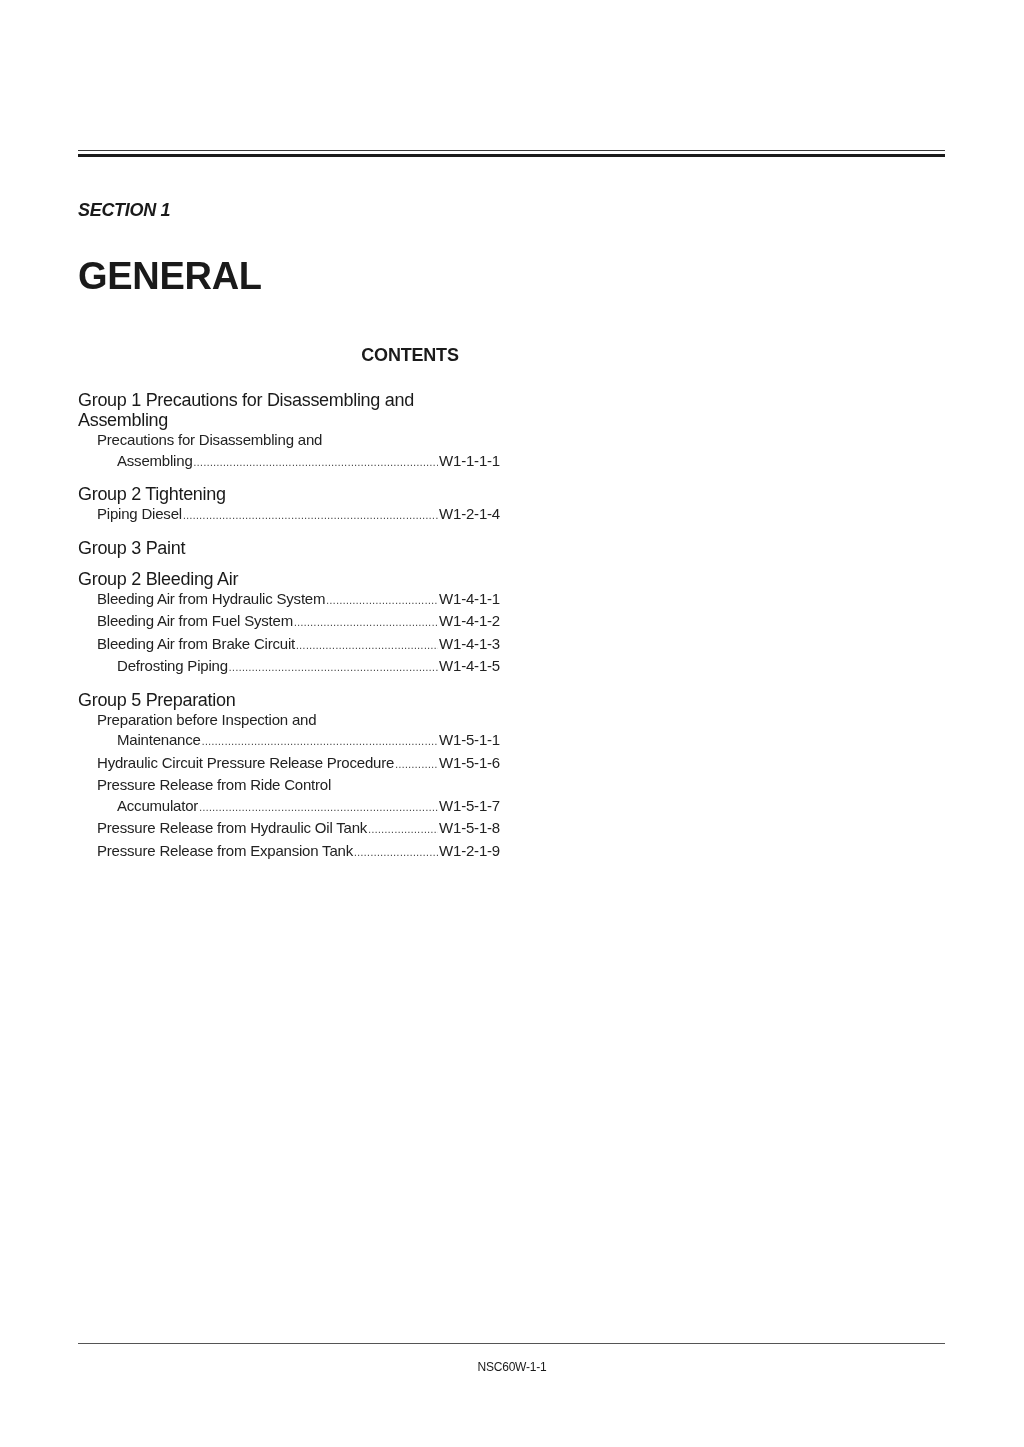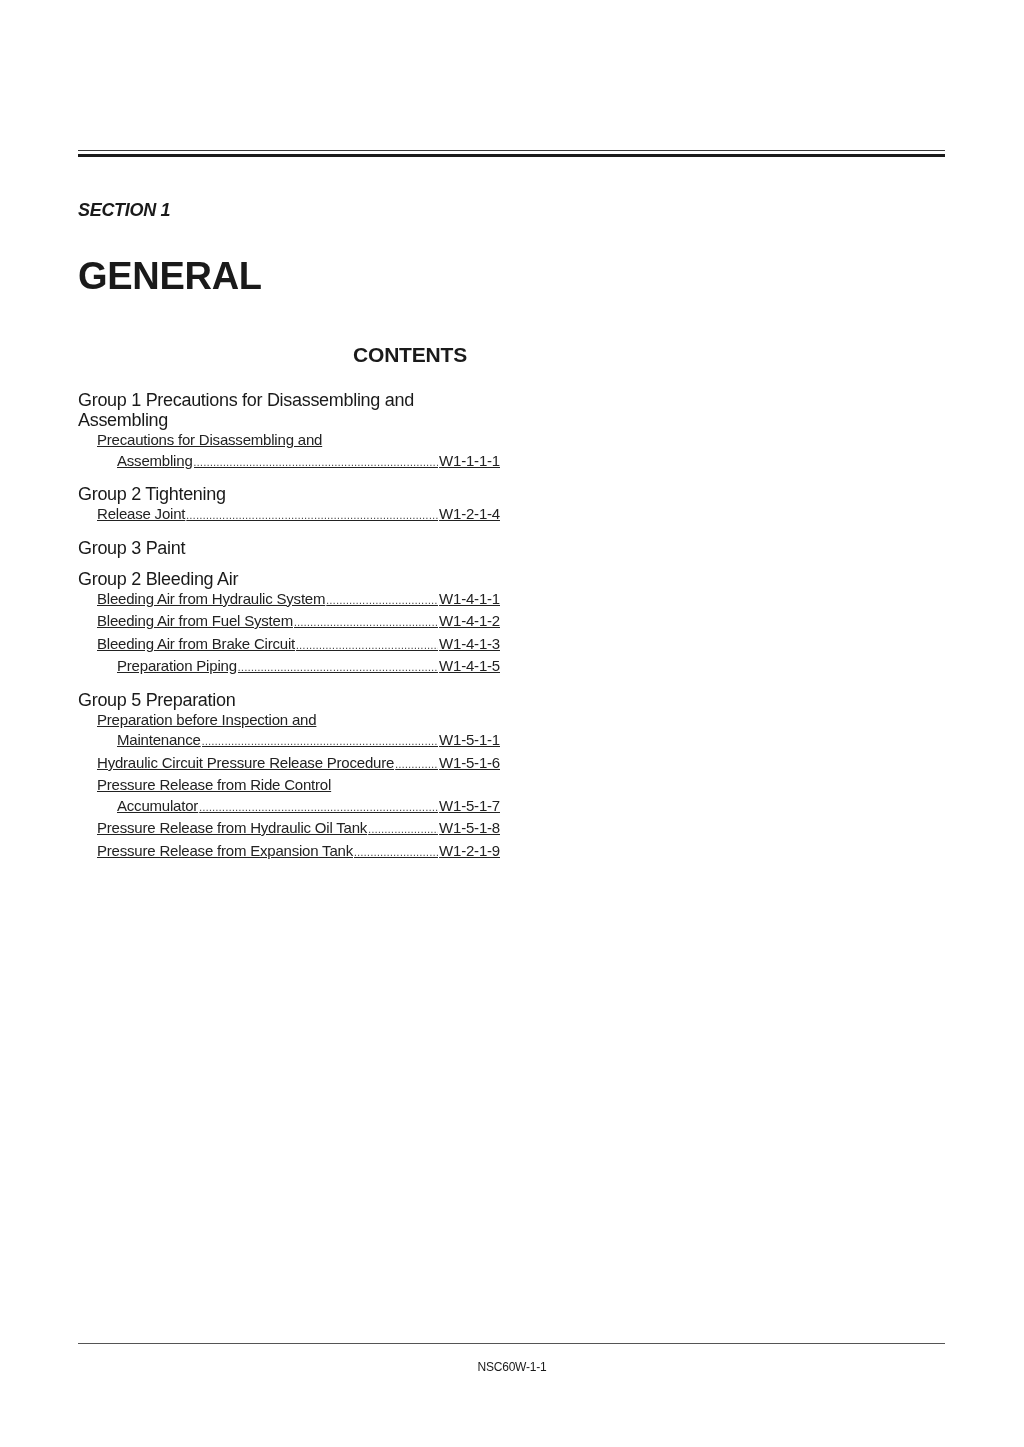--- a/index.html
+++ b/index.html
@@ -49,21 +49,21 @@
       font-weight: bold;
       letter-spacing: -0.3px;
       line-height: 46px;
     }
     .contents-heading {
       position: absolute;
       left: 0;
       width: 820px;
       text-align: center;
       top: 342px;
-      font-size: 21px;
+      font-size: 18px;
       font-weight: bold;
       line-height: 26px;
       letter-spacing: -0.2px;
     }
     .toc {
       position: absolute;
       left: 78px;
       top: 390px;
       width: 422px;
     }
@@ -74,21 +74,20 @@
       font-size: 18px;
       font-weight: normal;
       line-height: 20px;
       letter-spacing: -0.3px;
     }
     .entry {
       font-size: 15px;
       line-height: 20.5px;
       letter-spacing: -0.2px;
       color: #222;
-      text-decoration: underline;
     }
     .entry-line {
       display: flex;
       align-items: baseline;
     }
     .entry-first {
       padding-left: 19px;
     }
     .entry-cont {
       padding-left: 39px;
@@ -153,21 +152,21 @@
           <span class="entry-text">Assembling</span>
           <span class="leader"></span>
           <span class="page-ref">W1-1-1-1</span>
         </div>
       </div>
     </div>
     <div class="group">
       <div class="group-title">Group 2 Tightening</div>
       <div class="entry">
         <div class="entry-line entry-first">
-          <span class="entry-text">Release Joint</span>
+          <span class="entry-text">Piping Diesel</span>
           <span class="leader"></span>
           <span class="page-ref">W1-2-1-4</span>
         </div>
       </div>
     </div>
     <div class="group">
       <div class="group-title">Group 3 Paint</div>
     </div>
     <div class="group">
       <div class="group-title">Group 2 Bleeding Air</div>
@@ -187,21 +186,21 @@
       </div>
       <div class="entry">
         <div class="entry-line entry-first">
           <span class="entry-text">Bleeding Air from Brake Circuit</span>
           <span class="leader"></span>
           <span class="page-ref">W1-4-1-3</span>
         </div>
       </div>
       <div class="entry">
         <div class="entry-line entry-cont">
-          <span class="entry-text">Preparation Piping</span>
+          <span class="entry-text">Defrosting Piping</span>
           <span class="leader"></span>
           <span class="page-ref">W1-4-1-5</span>
         </div>
       </div>
     </div>
     <div class="group">
       <div class="group-title">Group 5 Preparation</div>
       <div class="entry">
         <div class="entry-line entry-first">
           <span class="entry-text">Preparation before Inspection and</span>

